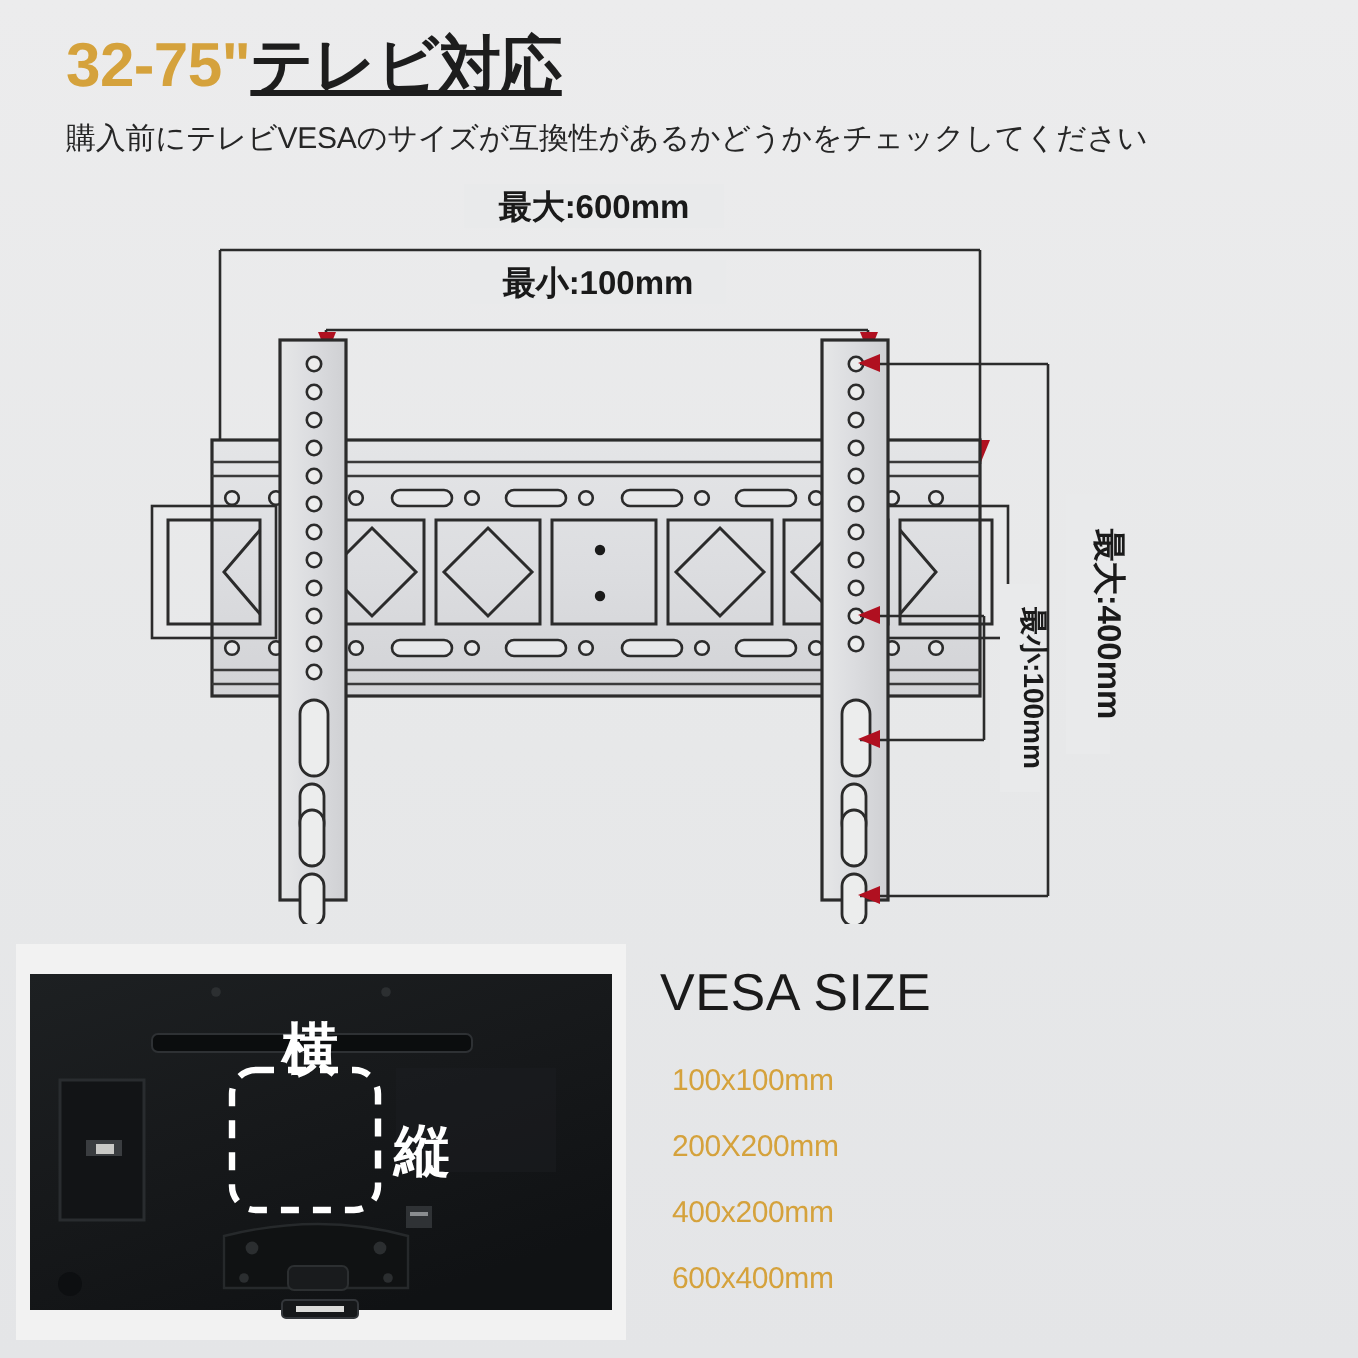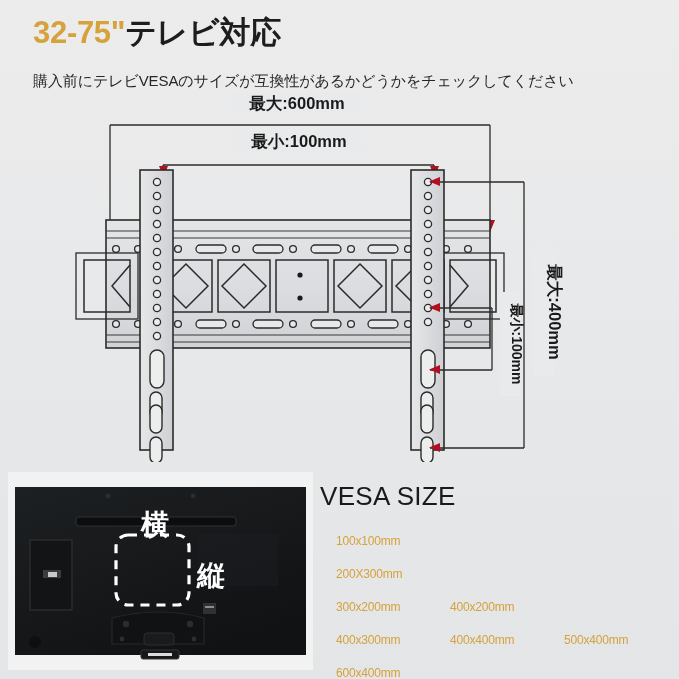--- a/index.html
+++ b/index.html
@@ -27,26 +27,26 @@
     position: absolute;
     left: 33px;
     top: 14px;
     font-size: 31px;
     font-weight: 700;
     line-height: 38px;
     white-space: nowrap;
     letter-spacing: -0.3px;
   }
   .headline .hl-gold { color: #d5a23c; }
-  .headline .hl-dark { color: #1d1d1d; }
+  .headline .hl-dark { color: #1d1d1d; text-decoration: underline; }
 
   .subhead {
     position: absolute;
     left: 33px;
-    top: 70px;
+    top: 59px;
     font-size: 15px;
     color: #262626;
     line-height: 22px;
     white-space: nowrap;
     letter-spacing: -0.1px;
   }
 
   
   #diagram {
     position: absolute;
@@ -60,21 +60,21 @@
   #tv-photo {
     position: absolute;
     left: 8px;
     top: 472px;
     width: 305px;
     height: 198px;
   }
 
   .vesa-title {
     position: absolute;
-    left: 320px;
+    left: 330px;
     top: 481px;
     font-size: 26px;
     font-weight: 400;
     color: #1a1a1a;
     letter-spacing: 0.3px;
     line-height: 30px;
     white-space: nowrap;
   }
 
   .vesa-grid {
@@ -83,21 +83,21 @@
     top: 524px;
     width: 343px;
   }
   .vesa-row {
     display: flex;
     height: 33px;
     align-items: center;
   }
   .vesa-cell {
     width: 114px;
-    font-size: 12px;
+    font-size: 15px;
     color: #d5a23c;
     font-weight: 400;
     white-space: nowrap;
     letter-spacing: -0.2px;
   }
   .vesa-cell.empty { color: transparent; }
 </style>
 </head>
 <body>
 
@@ -339,30 +339,24 @@
     <text x="203" y="113" text-anchor="middle" font-family="Liberation Sans, sans-serif" font-size="28" font-weight="700" fill="#ffffff">縦</text>
   </svg>
 
   <div class="vesa-title">VESA SIZE</div>
 
   <div class="vesa-grid">
     <div class="vesa-row">
       <div class="vesa-cell">100x100mm</div>
     </div>
     <div class="vesa-row">
-      <div class="vesa-cell">200X300mm</div>
+      <div class="vesa-cell">200X200mm</div>
     </div>
     <div class="vesa-row">
-      <div class="vesa-cell">300x200mm</div>
       <div class="vesa-cell">400x200mm</div>
-    </div>
-    <div class="vesa-row">
-      <div class="vesa-cell">400x300mm</div>
-      <div class="vesa-cell">400x400mm</div>
-      <div class="vesa-cell">500x400mm</div>
     </div>
     <div class="vesa-row">
       <div class="vesa-cell">600x400mm</div>
       <div class="vesa-cell empty"></div>
       <div class="vesa-cell empty"></div>
     </div>
   </div>
 
 </div>
 

